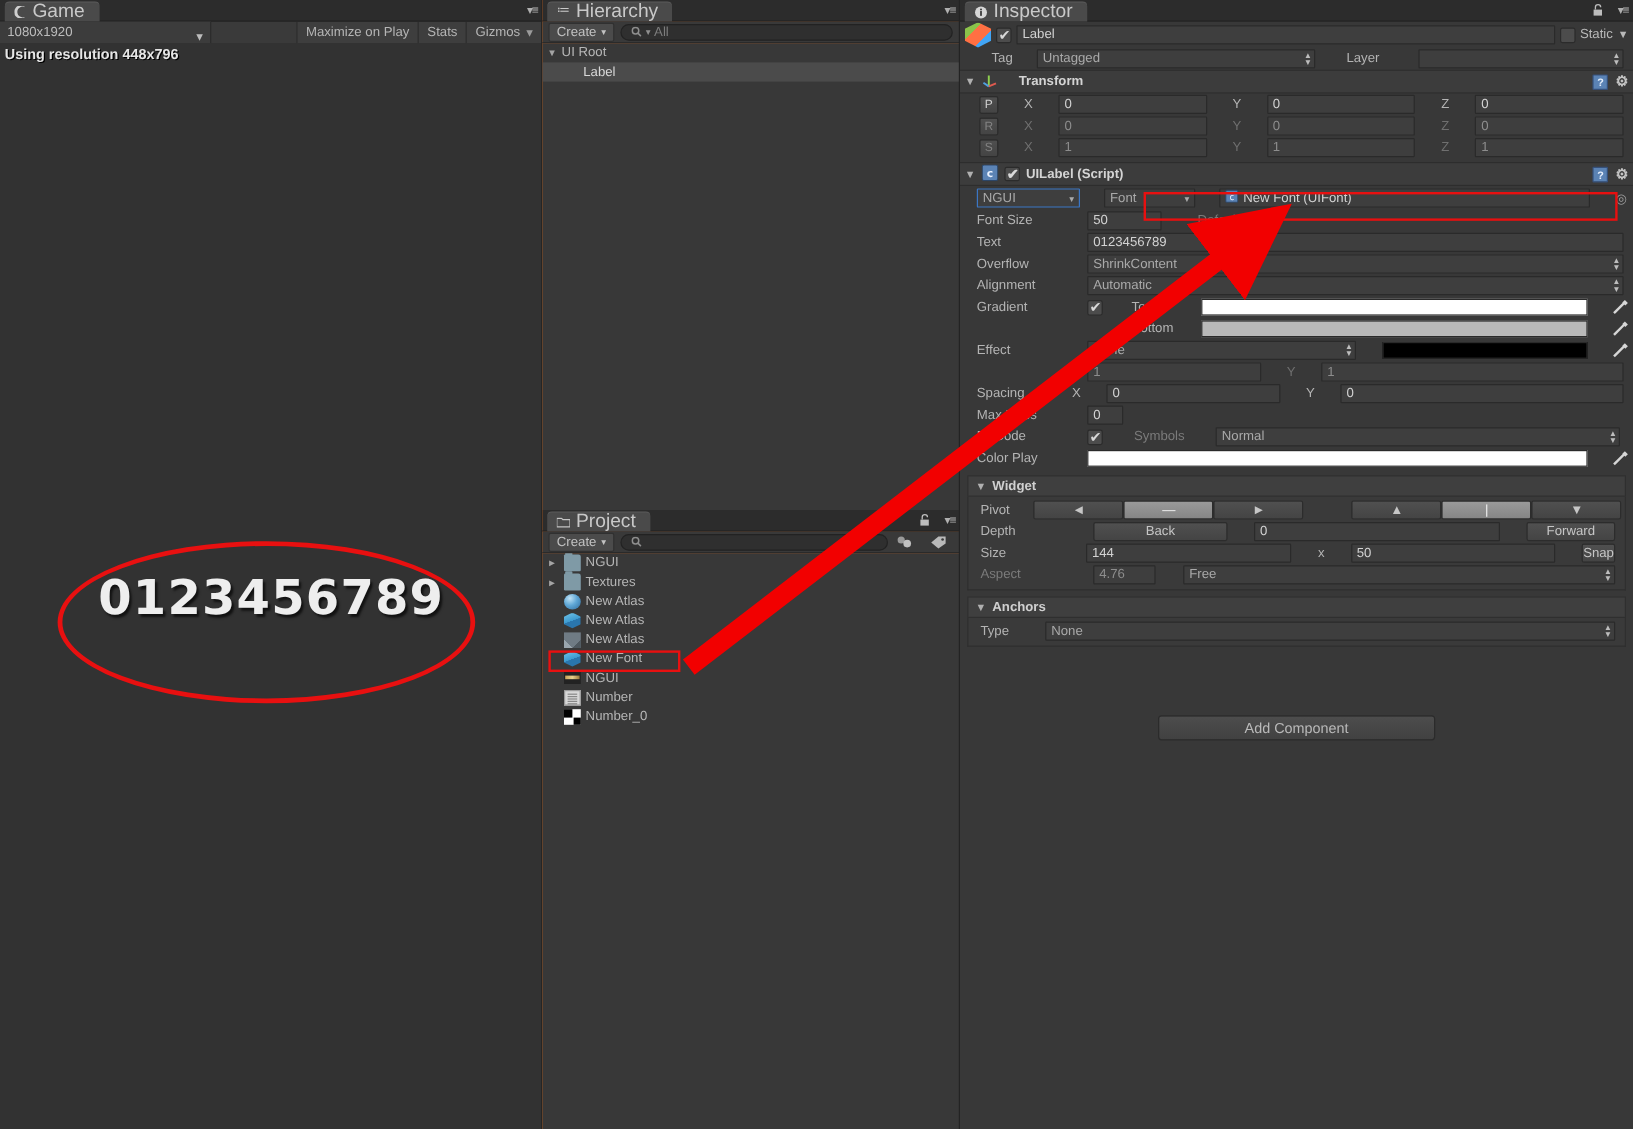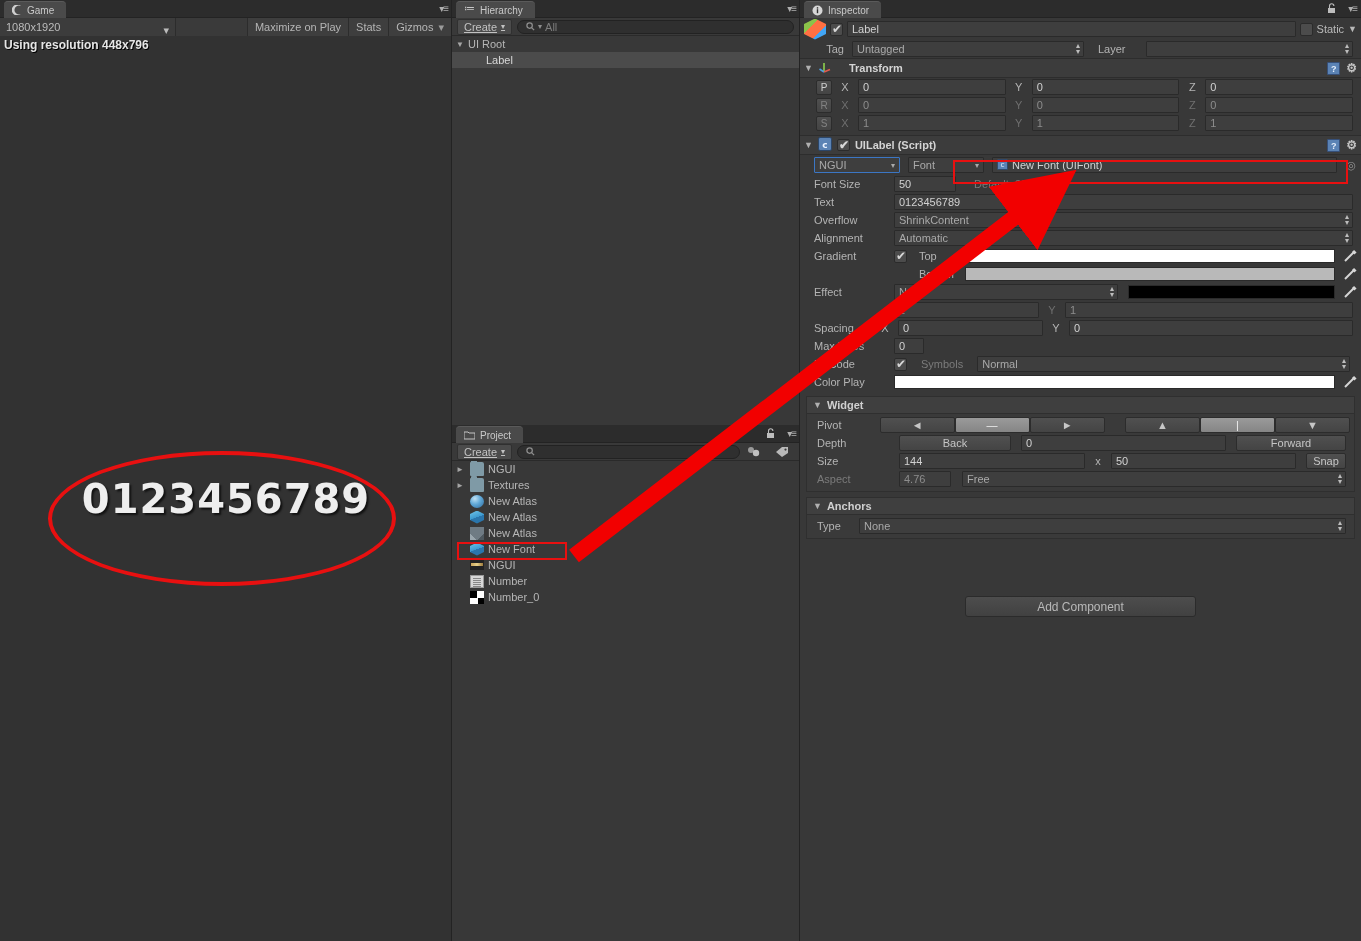--- a/index.html
+++ b/index.html
@@ -16,40 +16,40 @@
   
   .panel { position: absolute; background: #f97316; }
   .tabbar {
     height: 18px; background: #2c2c2c; position: relative;
     border-bottom: 1px solid #232323;
   }
   .tab {
     position: absolute; left: 4px; top: 1px; height: 17px;
     background: #4a4a4a; border-radius: 4px 4px 0 0;
     padding: 0 12px 0 8px; display: flex; align-items: center; gap: 5px;
-    color: #c9c9c9; font-size: 10px;
+    color: #c9c9c9; font-size: 16px;
     border-top: 1px solid #5a5a5a;
   }
   .tab .ticon { display: inline-flex; align-items: center; }
   .tabmenu {
     position: absolute; right: 4px; top: 3px;
     color: #b0b0b0; font-size: 10px; letter-spacing: -1px;
   }
   .lock {
     position: absolute; right: 24px; top: 3px; width: 10px; height: 11px;
   }
 
   .toolrow {
     height: 18px; background: #393939; border-bottom: 1px solid #2a2a2a;
     display: flex; align-items: center; position: relative;
   }
   .tbtn {
     height: 16px; padding: 0 6px; display: flex; align-items: center;
     background: #4b4b4b; border: 1px solid #303030; border-radius: 2px;
-    color: #c2c2c2; font-size: 11px; margin: 0 1px; gap: 4px; text-decoration: underline;
+    color: #c2c2c2; font-size: 11px; margin: 0 1px; gap: 4px;
   }
   .tbtn.flat { background: transparent; border: none; }
   .searchfield {
     flex: 1; height: 14px; background: #2f2f2f; border: 1px solid #222;
     border-radius: 7px; display: flex; align-items: center;
     padding: 0 8px; color: #7d7d7d; font-size: 11px; gap: 3px;
   }
 
   
   #game { left: 0; top: 0; width: 452px; height: 941px; background: #333; }
@@ -152,21 +152,21 @@
     font-size: 12px; color: #d8d8d8;
   }
   .txtfield {
     background: #3e3e3e; border: 1px solid #2a2a2a; height: 16px;
     display: flex; align-items: center; padding: 0 4px; color: #d2d2d2;
     font-size: 11px; border-radius: 1px;
   }
   .txtfield.dim { color: #8d8d8d; }
   .staticbox { display: flex; align-items: center; gap: 4px; color: #b9b9b9; }
 
-  .row { display: flex; align-items: center; height: 18px; padding: 0 4px; gap: 8px; }
+  .row { display: flex; align-items: center; height: 18px; padding: 0 4px; gap: 20px; }
   .lbl { color: #b4b4b4; font-size: 11px; }
   .lbl.dim { color: #7b7b7b; }
   .dropdown {
     background: #3e3e3e; border: 1px solid #2a2a2a; height: 16px;
     display: flex; align-items: center; padding: 0 4px; color: #a9a9a9;
     font-size: 11px; position: relative; border-radius: 1px;
   }
   .dropdown .updown {
     position: absolute; right: 3px; top: 1px; font-size: 8px; line-height: 6px;
     color: #bdbdbd;

